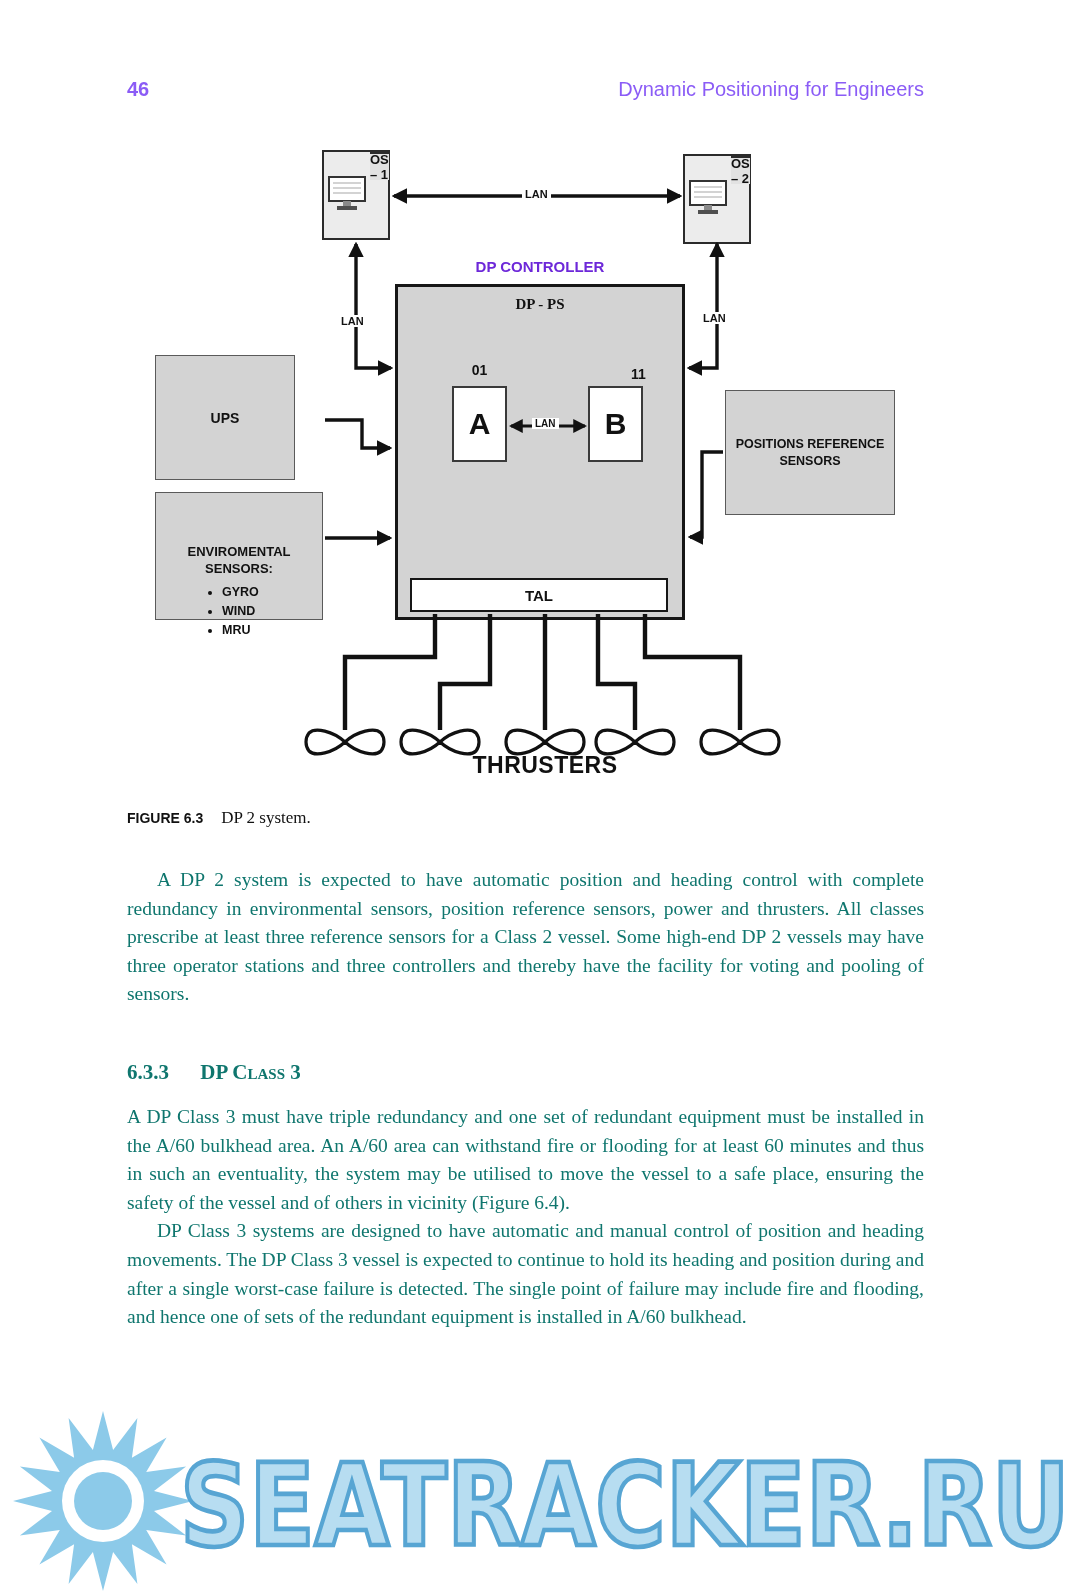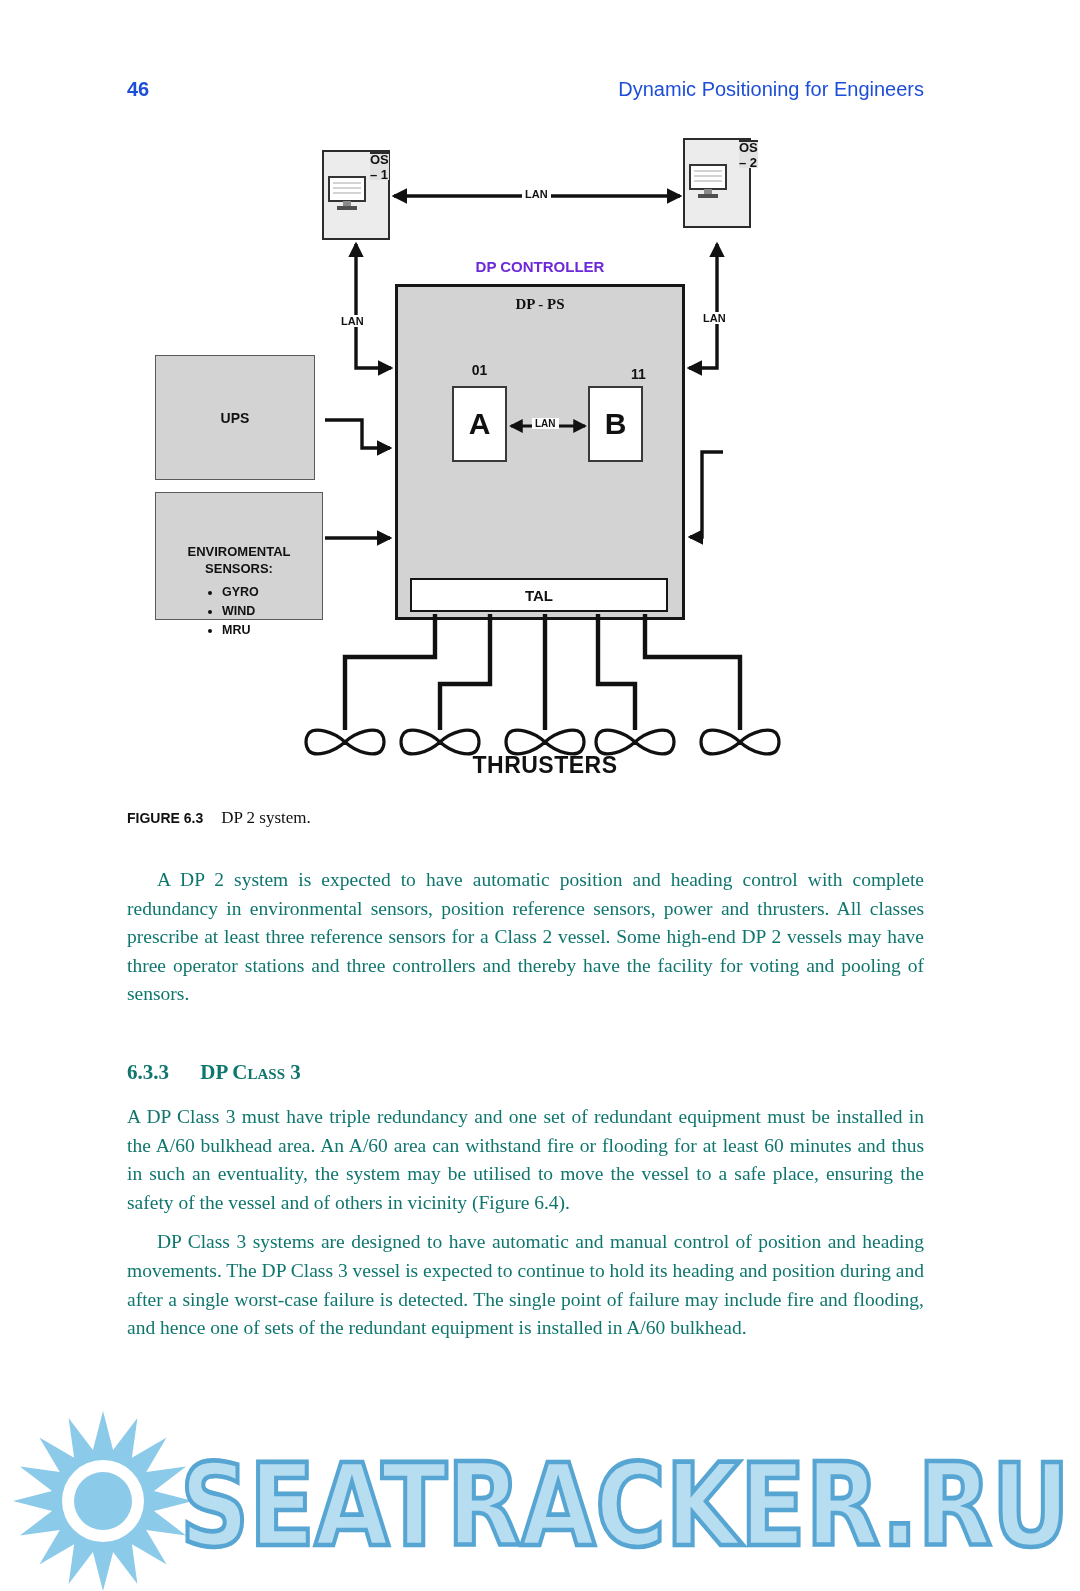--- a/index.html
+++ b/index.html
@@ -5,21 +5,21 @@
   html,body{margin:0;padding:0;background:#ffffff;}
   .page{
     position:relative; width:1080px; height:1591px; margin:0 auto;
     background:#ffffff; overflow:hidden;
     font-family:"Liberation Serif", serif; color:#111;
   }
   
   .runhead{
     position:absolute; left:127px; top:78px; width:797px;
     display:flex; justify-content:space-between; align-items:baseline;
-    font-family:"Liberation Sans", sans-serif; font-size:20px; color:#1d4ed8;
+    font-family:"Liberation Sans", sans-serif; font-size:20px; color:#8b5cf6;
   }
   .runhead .pgnum{font-weight:bold;}
   
   .diagram{position:absolute; left:0; top:0; width:1080px; height:800px;}
   .diagram svg.lines{position:absolute; left:0; top:0; z-index:5; pointer-events:none;}
   .os-box{
     position:absolute; width:68px; height:90px; z-index:4;
     border:2px solid #2b2b2b; background:#ececec; box-sizing:border-box;
     display:flex; flex-direction:row;
   }
@@ -159,21 +159,21 @@
           <line x1="9" y1="10" x2="37" y2="10" stroke="#c4c4c4" stroke-width="1.5"></line>
           <line x1="9" y1="15" x2="37" y2="15" stroke="#c4c4c4" stroke-width="1.5"></line>
           <line x1="9" y1="20" x2="37" y2="20" stroke="#c4c4c4" stroke-width="1.5"></line>
           <rect x="19" y="28" width="8" height="5" fill="#8a8a8a"></rect>
           <rect x="13" y="33" width="20" height="4" fill="#4f4f4f"></rect>
         </svg>
       </div>
       <div class="os-label">OS – 1</div>
     </div>
 
-    <div class="os-box" style="left:683px; top:138px;gap:8px;">
+    <div class="os-box" style="left:683px; top:154px;">
       <div class="os-screen">
         <svg width="46" height="44" viewBox="0 0 46 44">
           <rect x="5" y="4" width="36" height="24" fill="#ffffff" stroke="#333" stroke-width="2"></rect>
           <line x1="9" y1="10" x2="37" y2="10" stroke="#c4c4c4" stroke-width="1.5"></line>
           <line x1="9" y1="15" x2="37" y2="15" stroke="#c4c4c4" stroke-width="1.5"></line>
           <line x1="9" y1="20" x2="37" y2="20" stroke="#c4c4c4" stroke-width="1.5"></line>
           <rect x="19" y="28" width="8" height="5" fill="#8a8a8a"></rect>
           <rect x="13" y="33" width="20" height="4" fill="#4f4f4f"></rect>
         </svg>
       </div>
@@ -185,54 +185,57 @@
     <div class="main-box"></div>
     <div class="dp-ps">DP - PS</div>
 
     <div class="ctrl-id" style="left:452px; top:362px;">01</div>
     <div class="ctrl-id" style="left:611px; top:366px;">11</div>
     <div class="ctrl-box" style="left:452px; top:386px;">A</div>
     <div class="ctrl-box" style="left:588px; top:386px;">B</div>
 
     <div class="tal-box">TAL</div>
 
-    <div class="side-box center" style="left:155px; top:355px; width:160px; height:125px; font-size:14px;">
+    <div class="side-box center" style="left:155px; top:355px; width:140px; height:125px; font-size:14px;">
       <span>UPS</span>
     </div>
 
     <div class="side-box" style="left:155px; top:492px; width:168px; height:128px;">
       <div class="env-title">ENVIROMENTAL SENSORS:</div>
       <ul class="env-list">
         <li>GYRO</li>
         <li>WIND</li>
         <li>MRU</li>
       </ul>
     </div>
 
+    <div class="side-box center" style="left:725px; top:390px; width:170px; height:125px; font-size:12.5px; text-align:center; padding:0 6px; line-height:17px;">
+      <span>POSITIONS REFERENCE SENSORS</span>
+    </div>
 
     <span class="lan-label" style="left:522px; top:188px;">LAN</span>
     <span class="lan-label" style="left:338px; top:315px;">LAN</span>
     <span class="lan-label" style="left:700px; top:312px;">LAN</span>
     <span class="lan-label" style="left:532px; top:418px; font-size:10px;">LAN</span>
 
     <div class="thrusters-label">THRUSTERS</div>
   </div>
 
   <div class="caption">
     <span class="cap-label">FIGURE 6.3</span>
     <span class="cap-text">DP 2 system.</span>
   </div>
 
   <div class="bodytext">
     <p class="indent">A DP 2 system is expected to have automatic position and heading control with complete redundancy in environmental sensors, position reference sensors, power and thrusters. All classes prescribe at least three reference sensors for a Class 2 vessel. Some high-end DP 2 vessels may have three operator stations and three controllers and thereby have the facility for voting and pooling of sensors.</p>
     <h2>
       <span class="secnum">6.3.3</span>
       <span class="sc">DP Class 3</span>
     </h2>
-    <p style="margin-bottom:11px;">A DP Class 3 must have triple redundancy and one set of redundant equipment must be installed in the A/60 bulkhead area. An A/60 area can withstand fire or flooding for at least 60 minutes and thus in such an eventuality, the system may be utilised to move the vessel to a safe place, ensuring the safety of the vessel and of others in vicinity (Figure 6.4).</p>
+    <p style="margin-bottom:0;">A DP Class 3 must have triple redundancy and one set of redundant equipment must be installed in the A/60 bulkhead area. An A/60 area can withstand fire or flooding for at least 60 minutes and thus in such an eventuality, the system may be utilised to move the vessel to a safe place, ensuring the safety of the vessel and of others in vicinity (Figure 6.4).</p>
     <p class="indent">DP Class 3 systems are designed to have automatic and manual control of position and heading movements. The DP Class 3 vessel is expected to continue to hold its heading and position during and after a single worst-case failure is detected. The single point of failure may include fire and flooding, and hence one of sets of the redundant equipment is installed in A/60 bulkhead.</p>
   </div>
 
   <div class="watermark">
     <svg class="wm-sun" width="190" height="186" viewBox="-95 -93 190 186">
       <polygon fill="#8ccae9" points="90,0 51,10.1 83.1,34.4 43.2,28.9 63.6,63.6 28.9,43.2 34.4,83.1 10.1,51 0,90 -10.1,51 -34.4,83.1 -28.9,43.2 -63.6,63.6 -43.2,28.9 -83.1,34.4 -51,10.1 -90,0 -51,-10.1 -83.1,-34.4 -43.2,-28.9 -63.6,-63.6 -28.9,-43.2 -34.4,-83.1 -10.1,-51 0,-90 10.1,-51 34.4,-83.1 28.9,-43.2 63.6,-63.6 43.2,-28.9 83.1,-34.4 51,-10.1"></polygon>
       <circle cx="0" cy="0" r="41" fill="#ffffff"></circle>
       <circle cx="0" cy="0" r="29" fill="#8ccae9"></circle>
     </svg>
     <div class="wm-text">SEATRACKER.RU</div>

